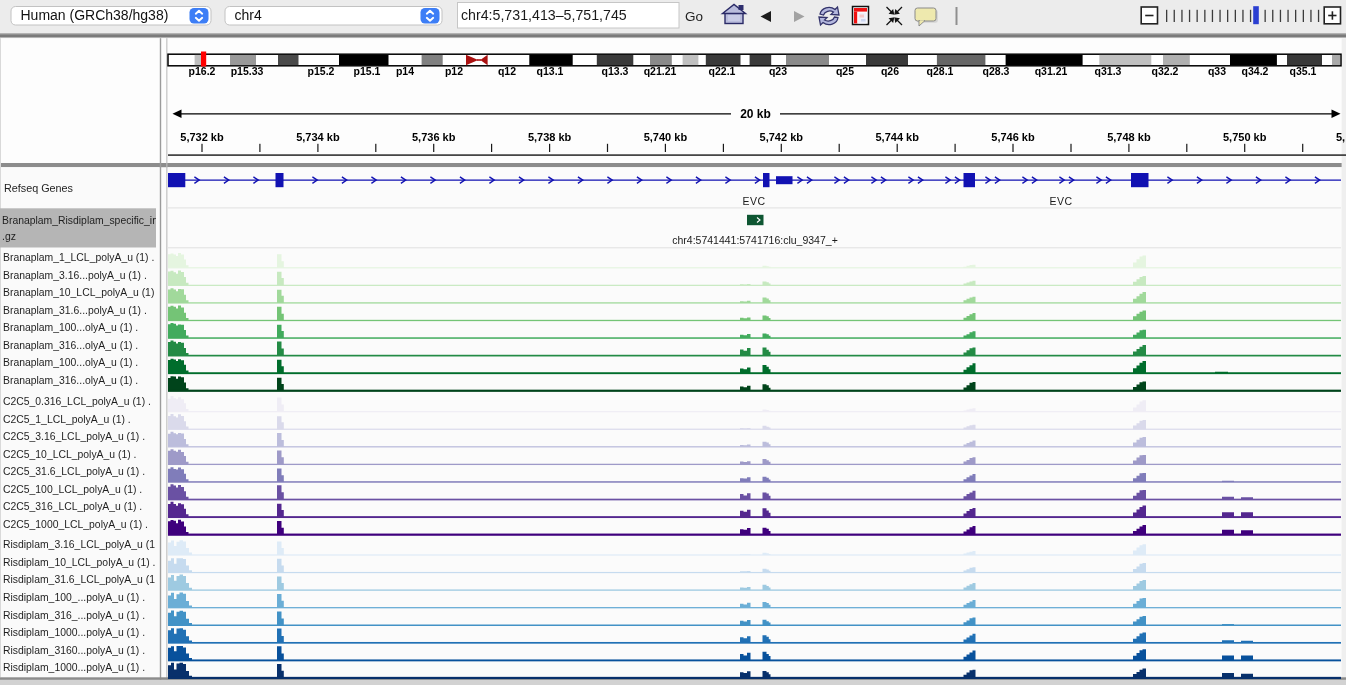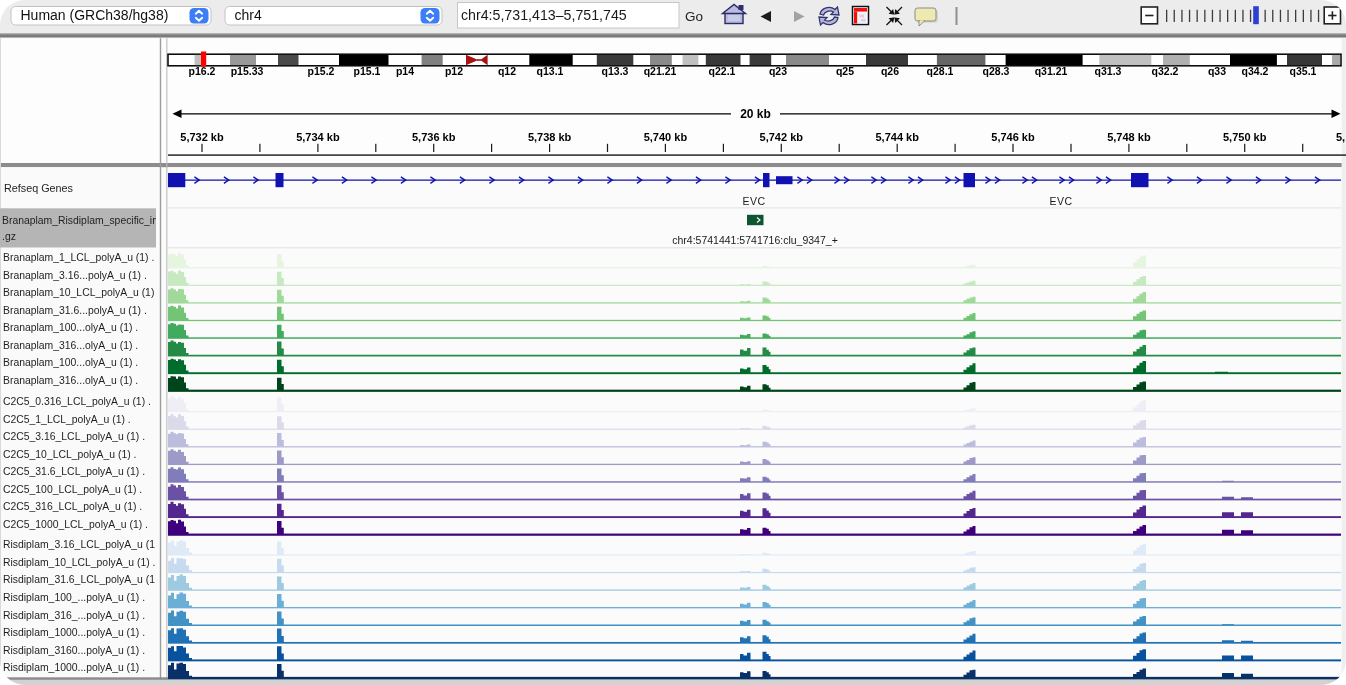--- a/index.html
+++ b/index.html
@@ -1,15 +1,15 @@
 <!DOCTYPE html>
 <html><head><meta charset="utf-8">
 <style>
 html,body{margin:0;padding:0;background:#fff;}
-#wrap{position:relative;width:1346px;height:685px;overflow:hidden;font-family:"Liberation Sans",sans-serif;border-radius:25px;}
+#wrap{position:relative;width:1346px;height:685px;overflow:hidden;font-family:"Liberation Sans",sans-serif;}
 svg text{font-family:"Liberation Sans",sans-serif;}
 </style></head>
 <body>
 <div id="wrap">
 <svg width="1346" height="685" viewBox="0 0 1346 685">
 <rect x="0.0" y="0.0" width="1346.0" height="685.0" fill="#fbfbfb"></rect>
 <rect x="0.0" y="0.0" width="1346.0" height="33.0" fill="#ececec"></rect>
 <rect x="0.0" y="33.0" width="1346.0" height="1.2" fill="#b3b3b3"></rect>
 <rect x="0.0" y="34.2" width="1346.0" height="3.0" fill="#7b7b7b"></rect>
 <rect x="0.0" y="37.2" width="1346.0" height="1.0" fill="#aaaaaa"></rect>

